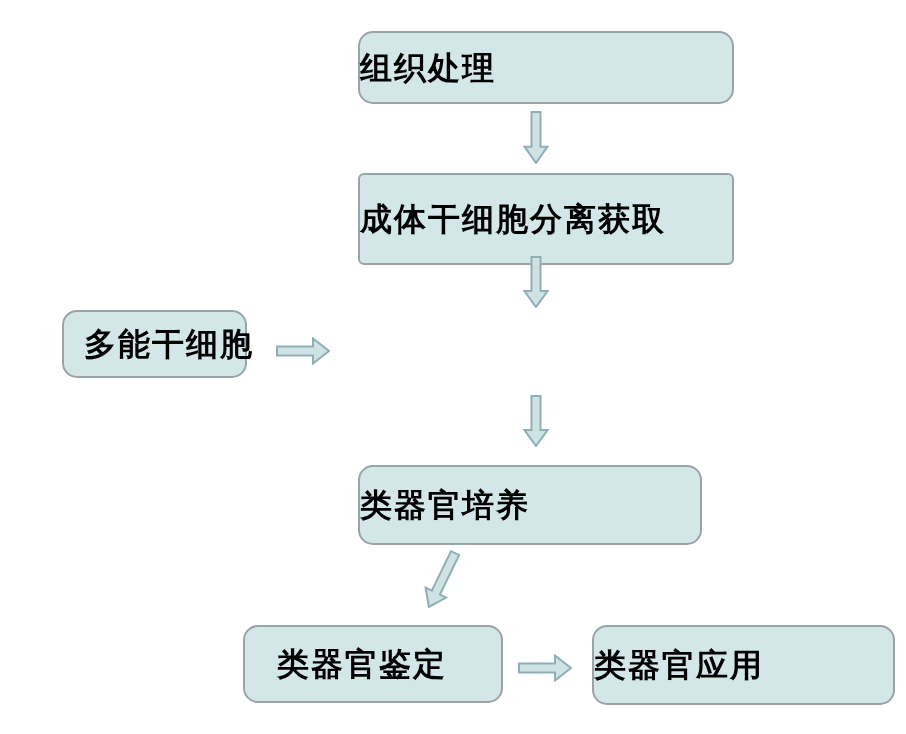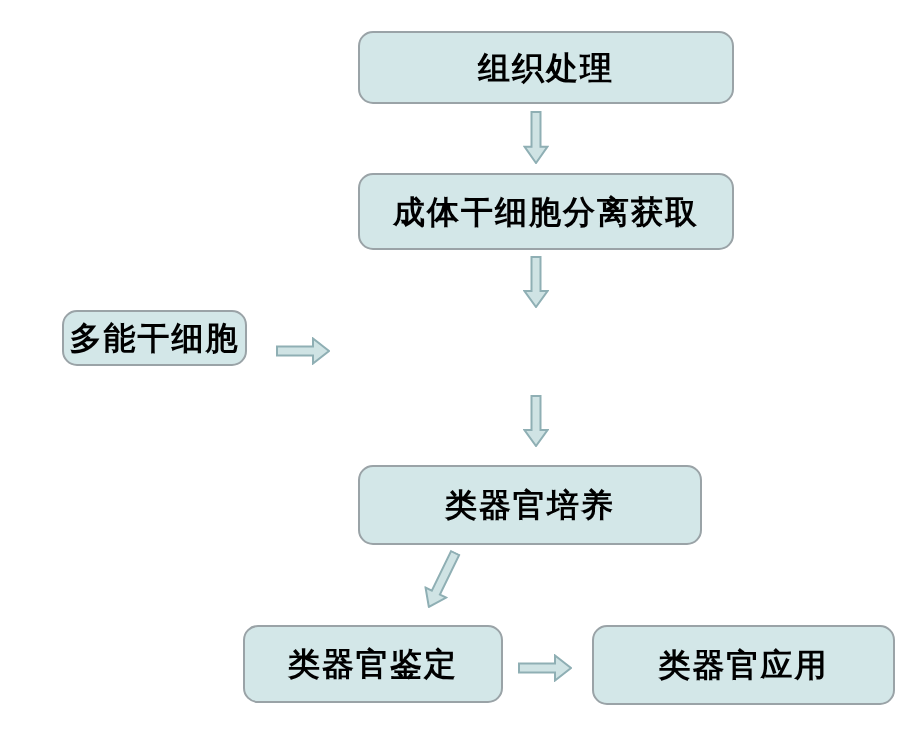--- a/index.html
+++ b/index.html
@@ -16,21 +16,21 @@
     overflow: hidden;
   }
   .node {
     position: absolute;
     box-sizing: border-box;
     background: var(--node-fill, #d3e7e8);
     border: 2px solid var(--node-border, #9aa3a7);
     border-radius: 15px;
     display: flex;
     align-items: center;
-    justify-content: center;
+    justify-content: flex-start;
   }
   .node .label {
     font-weight: bold;
     font-size: 32px;
     letter-spacing: 2px;
     color: var(--text, #000000);
     white-space: nowrap;
     line-height: 1;
   }
   .arrow {
@@ -53,50 +53,50 @@
 <div class="canvas">
 
   <div class="node" style="left:358px; top:31px; width:376px; height:73px;">
     <span class="label">组织处理</span>
   </div>
 
   <svg class="arrow" style="left:523px; top:111px;" width="26" height="53" viewBox="0 0 26 52" preserveAspectRatio="none">
     <path d="M8.5 1 L17.5 1 L17.5 35 L24.5 35 L13 51 L1.5 35 L8.5 35 Z"></path>
   </svg>
 
-  <div class="node" style="left:358px; top:173px; width:376px; height:77px;">
+  <div class="node" style="left:358px; top:173px; width:376px; height:92px;border-radius:6px;">
     <span class="label">成体干细胞分离获取</span>
   </div>
 
   <svg class="arrow" style="left:523px; top:256px;" width="26" height="52" viewBox="0 0 26 52" preserveAspectRatio="none">
     <path d="M8.5 1 L17.5 1 L17.5 35 L24.5 35 L13 51 L1.5 35 L8.5 35 Z"></path>
   </svg>
 
-  <div class="node" style="left:62px; top:310px; width:185px; height:56px;">
+  <div class="node" style="left:62px; top:310px; width:185px; height:68px;padding-left:20px;">
     <span class="label">多能干细胞</span>
   </div>
 
   <svg class="arrow" style="left:276px; top:337px;" width="54" height="28" viewBox="0 0 54 28" preserveAspectRatio="none">
     <path d="M1 9.5 L37 9.5 L37 1.5 L53 14 L37 26.5 L37 18.5 L1 18.5 Z"></path>
   </svg>
 
 
   <svg class="arrow" style="left:523px; top:395px;" width="26" height="52" viewBox="0 0 26 52" preserveAspectRatio="none">
     <path d="M8.5 1 L17.5 1 L17.5 35 L24.5 35 L13 51 L1.5 35 L8.5 35 Z"></path>
   </svg>
 
   <div class="node" style="left:358px; top:465px; width:344px; height:80px;">
     <span class="label">类器官培养</span>
   </div>
 
   <svg class="arrow diagonal" style="left:429px; top:549px;" width="26" height="62" viewBox="0 0 26 62" preserveAspectRatio="none">
     <path d="M8.5 1 L17.5 1 L17.5 45 L24.5 45 L13 61 L1.5 45 L8.5 45 Z"></path>
   </svg>
 
-  <div class="node" style="left:243px; top:625px; width:260px; height:78px;">
+  <div class="node" style="left:243px; top:625px; width:260px; height:78px;padding-left:32px;">
     <span class="label">类器官鉴定</span>
   </div>
 
   <svg class="arrow" style="left:518px; top:654px;" width="54" height="28" viewBox="0 0 54 28" preserveAspectRatio="none">
     <path d="M1 9.5 L37 9.5 L37 1.5 L53 14 L37 26.5 L37 18.5 L1 18.5 Z"></path>
   </svg>
 
   <div class="node" style="left:592px; top:625px; width:303px; height:80px;">
     <span class="label">类器官应用</span>
   </div>

